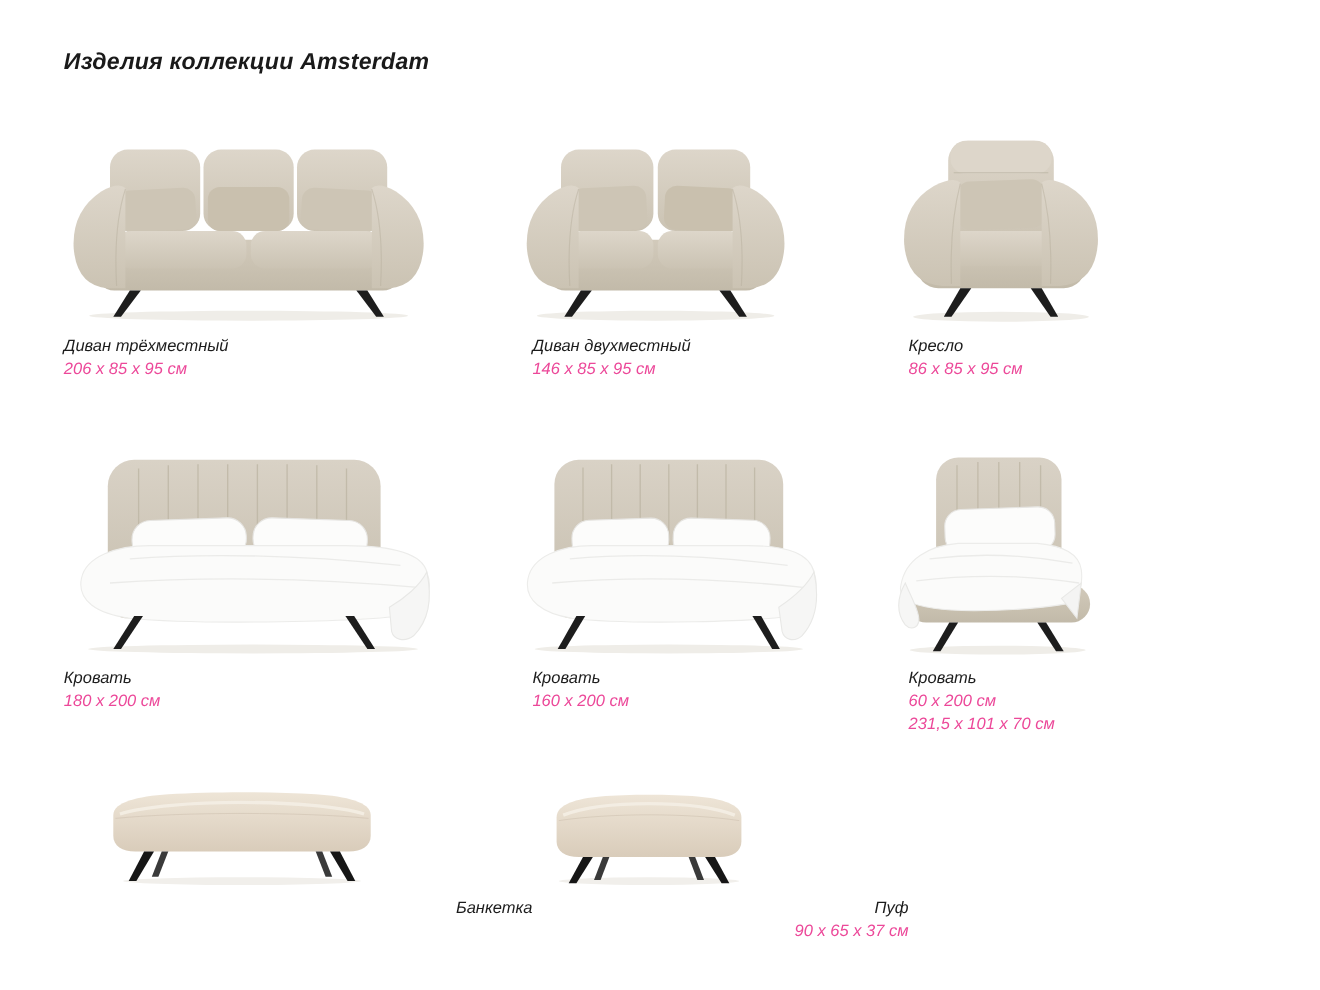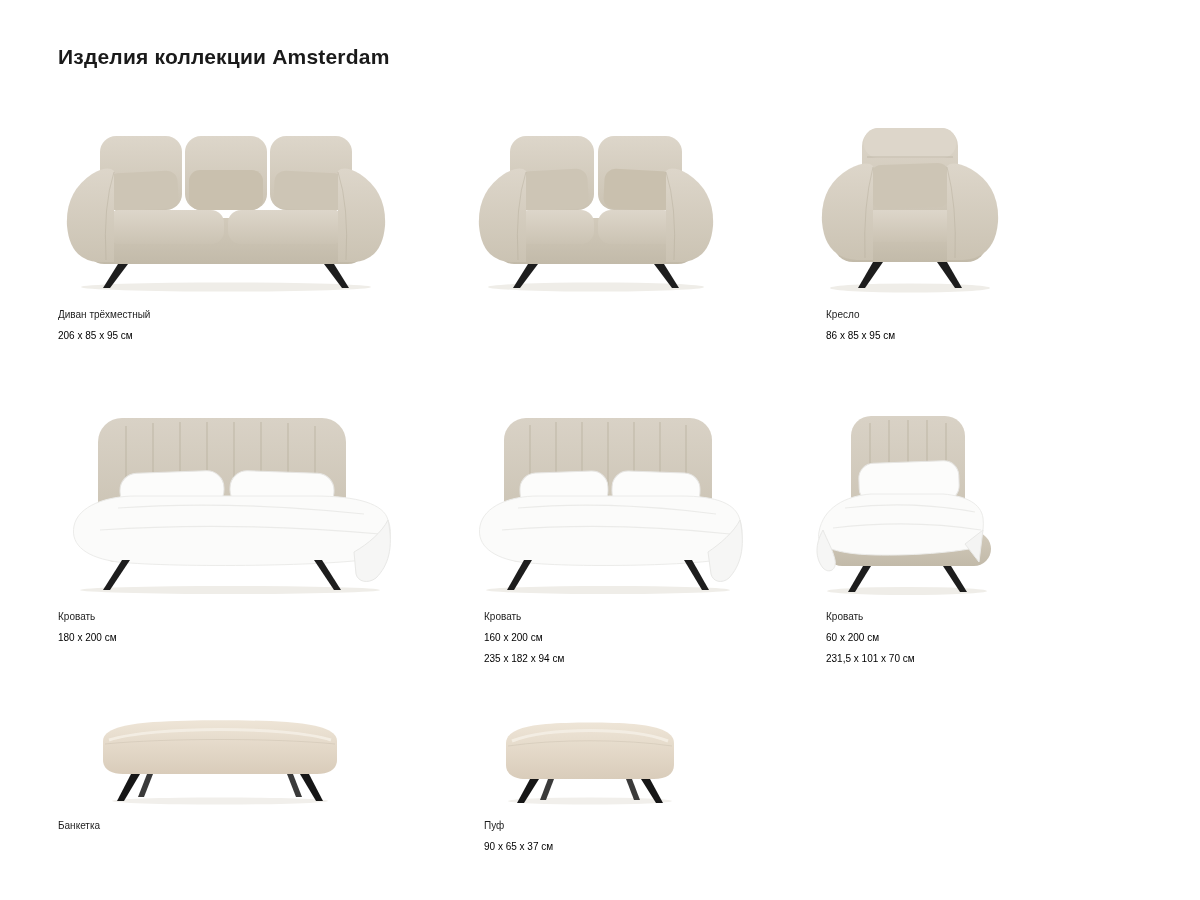--- a/index.html
+++ b/index.html
@@ -1,34 +1,34 @@
 <!DOCTYPE html>
 <html><head>
 <meta charset="utf-8">
 <style>
   * { margin:0; padding:0; box-sizing:border-box; }
   html,body { background:#ffffff; }
   .page {
     width:1200px; height:900px; background:#ffffff; overflow:hidden;
-    font-family:"Liberation Sans", sans-serif; color:#1f1f1f; position:relative;
+    font-family:"Liberation Sans", sans-serif; color:#1f1f1f; position:relative;font-style:italic;
   }
   .inner { padding:44px 58px 0 58px; }
   .title { font-size:21px; font-weight:700; letter-spacing:.2px; color:#1a1a1a; line-height:26px; }
   .grid { display:grid; grid-template-columns:426px 342px 1fr; }
   .row1 { margin-top:56px; }
   .row2 { margin-top:58px; }
-  .row3 { margin-top:44px; }
+  .row3 { margin-top:44px;text-align:right; }
   figure { margin:0; }
   .fig { display:flex; align-items:flex-end; }
   .row1 .fig { height:168px; }
   .row2 .fig { height:192px; }
   .row3 .fig { height:92px; }
-  .caption { margin-top:10px; font-size:10px; line-height:21px; }
+  .caption { margin-top:10px; font-size:15px; line-height:21px; }
   .pname { color:#1c1c1c; }
-  .pdims { color:#000000; }
+  .pdims { color:#ec4899; }
   svg { display:block; }
   .ml-n14 { margin-left:-14px; } .ml-n11 { margin-left:-11px; }
   .ml-n16 { margin-left:-16px; } .ml-37 { margin-left:37px; }
   .ml-16 { margin-left:16px; }
 </style>
 </head>
 <body>
 
 <svg width="0" height="0" style="position:absolute" aria-hidden="true">
   <defs>
@@ -97,20 +97,22 @@
             <rect x="128" y="84" width="78" height="34" rx="13" fill="url(#gFab)"></rect>
             <path d="M56 136 L40 136 Q12 134 9 100 Q7 66 34 48 Q50 39 56 45 Z" fill="url(#gFab)"></path>
             <path d="M196 136 L212 136 Q240 134 243 100 Q245 66 218 48 Q202 39 196 45 Z" fill="url(#gFab)"></path>
             <path d="M56 46 Q45 80 48 134" stroke="#b7af9e" stroke-width="1" fill="none" opacity="0.5"></path>
             <path d="M196 46 Q207 80 204 134" stroke="#b7af9e" stroke-width="1" fill="none" opacity="0.5"></path>
             <polygon points="58,138 68,138 50,162 43,162" fill="#1d1d1d"></polygon>
             <polygon points="184,138 194,138 209,162 202,162" fill="#1d1d1d"></polygon>
           </svg>
         </div>
         <figcaption class="caption">
+          <div class="pname">Диван двухместный</div>
+          <div class="pdims">146 x 85 x 95 см</div>
         </figcaption>
       </figure>
 
       <figure class="product">
         <div class="fig ml-n11">
           <svg viewBox="0 0 190 172" width="190" height="172">
             <ellipse cx="95" cy="166" rx="80" ry="4.5" fill="#efede8"></ellipse>
             <rect x="47" y="6" width="96" height="94" rx="18" fill="url(#gFab)"></rect>
             <rect x="49" y="6" width="92" height="30" rx="14" fill="#ddd6ca"></rect>
             <path d="M52 35 H138" stroke="#b8b09f" stroke-width="1" opacity="0.7" fill="none"></path>
@@ -168,21 +170,20 @@
             <path d="M12 118 C16 98 42 88 70 88 L212 88 C250 88 268 96 272 112 C277 128 272 142 261 150 C230 158 100 160 52 154 C26 150 8 138 12 118 Z" fill="#fbfbfa" stroke="#ececea" stroke-width="1"></path>
             <path d="M50 100 Q140 92 248 106 M34 122 Q142 113 262 126" stroke="#ebebe9" stroke-width="1.2" fill="none"></path>
             <path d="M240 144 C252 136 266 124 272 112 C278 140 272 158 261 170 C254 176 245 174 243 166 Z" fill="#f6f6f5" stroke="#e8e8e6" stroke-width="1"></path>
             <polygon points="56,152 64,152 46,182 39,182" fill="#1d1d1d"></polygon>
             <polygon points="216,152 224,152 241,182 234,182" fill="#1d1d1d"></polygon>
           </svg>
         </div>
         <figcaption class="caption">
           <div class="pname">Кровать</div>
           <div class="pdims">160 x 200 см</div>
-          <div class="pdims">235 x 182 x 94 см</div>
         </figcaption>
       </figure>
 
       <figure class="product">
         <div class="fig ml-n11">
           <svg viewBox="0 0 185 192" width="185" height="192">
             <ellipse cx="92" cy="187" rx="80" ry="4" fill="#efede8"></ellipse>
             <rect x="36" y="12" width="114" height="130" rx="20" fill="url(#gHead)"></rect>
             <path d="M55 19 V86 M74 16 V88 M93 16 V88 M112 16 V88 M131 19 V86" stroke="#bdb5a4" stroke-width="1.2" fill="none" opacity="0.8"></path>
             <rect x="44" y="58" width="100" height="40" rx="15" fill="#fcfcfb" stroke="#e6e5e2" transform="rotate(-2 94 78)"></rect>

